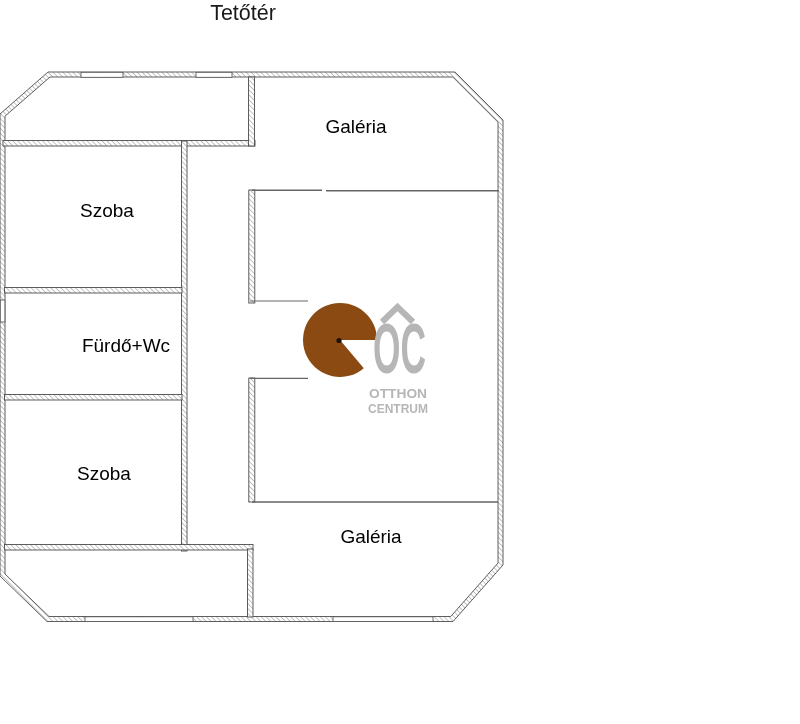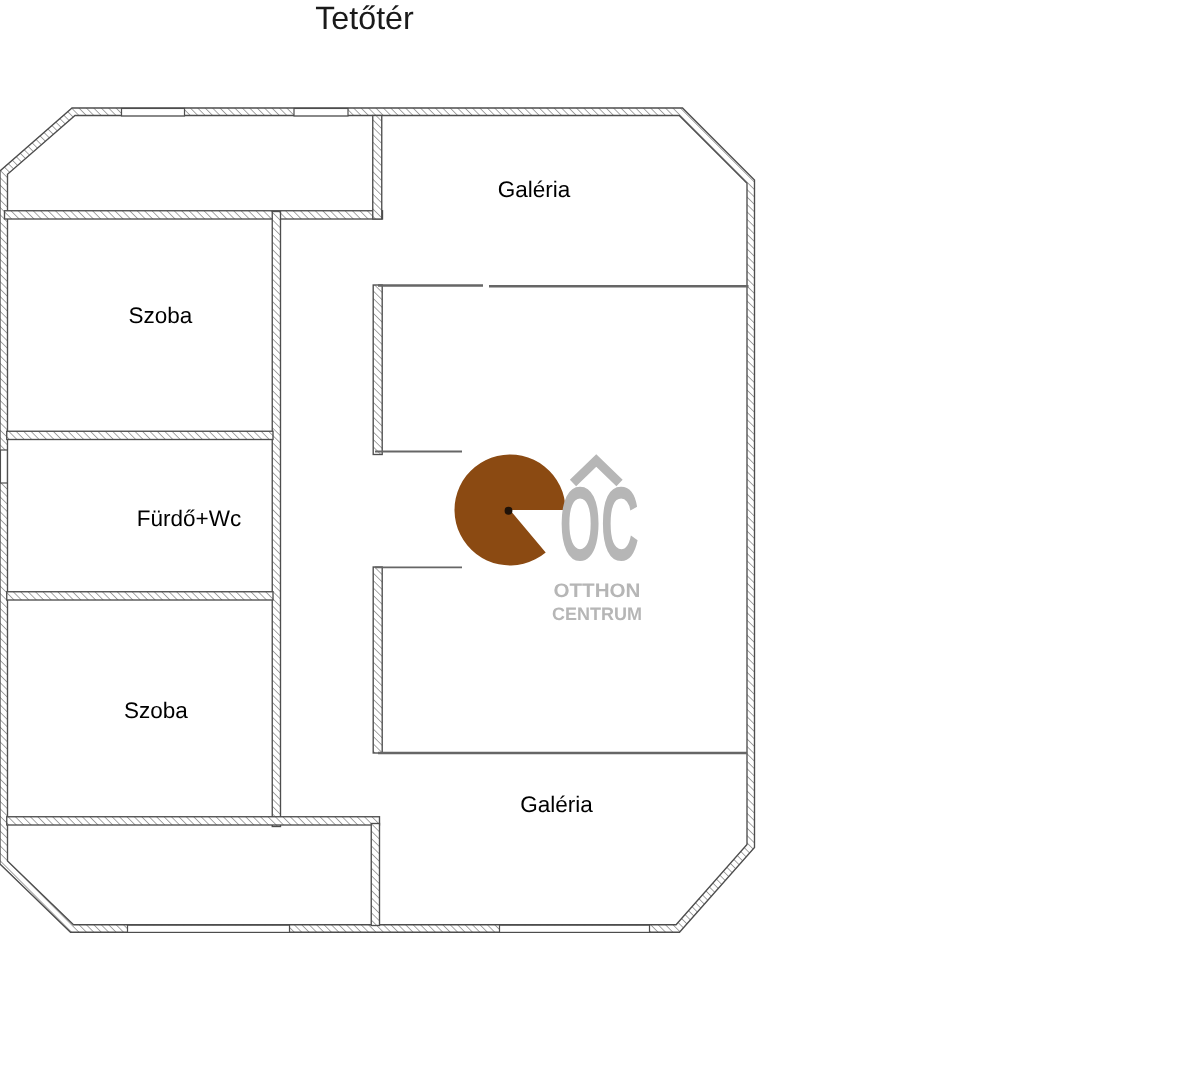--- a/index.html
+++ b/index.html
@@ -11,21 +11,21 @@
   }
   .stage{position:relative;width:800px;height:724px;background:var(--background,#fff);}
   .plan-svg{position:absolute;left:0;top:0;}
   .floor-title{
     position:absolute;left:243px;top:13px;
     transform:translate(-50%,-50%);
     font-size:21.5px;color:#1a1a1a;white-space:nowrap;text-align:right;
   }
   .room-label{
     position:absolute;transform:translate(-50%,-50%);
-    font-size:15px;color:var(--label-color,#000);white-space:nowrap;
+    font-size:19px;color:var(--label-color,#000);white-space:nowrap;
   }
 </style>
 </head>
 <body>
 
 <div class="stage">
 
   <div class="floor-title">Tetőtér</div>
 
   <svg class="plan-svg" width="800" height="724" viewBox="0 0 800 724">

